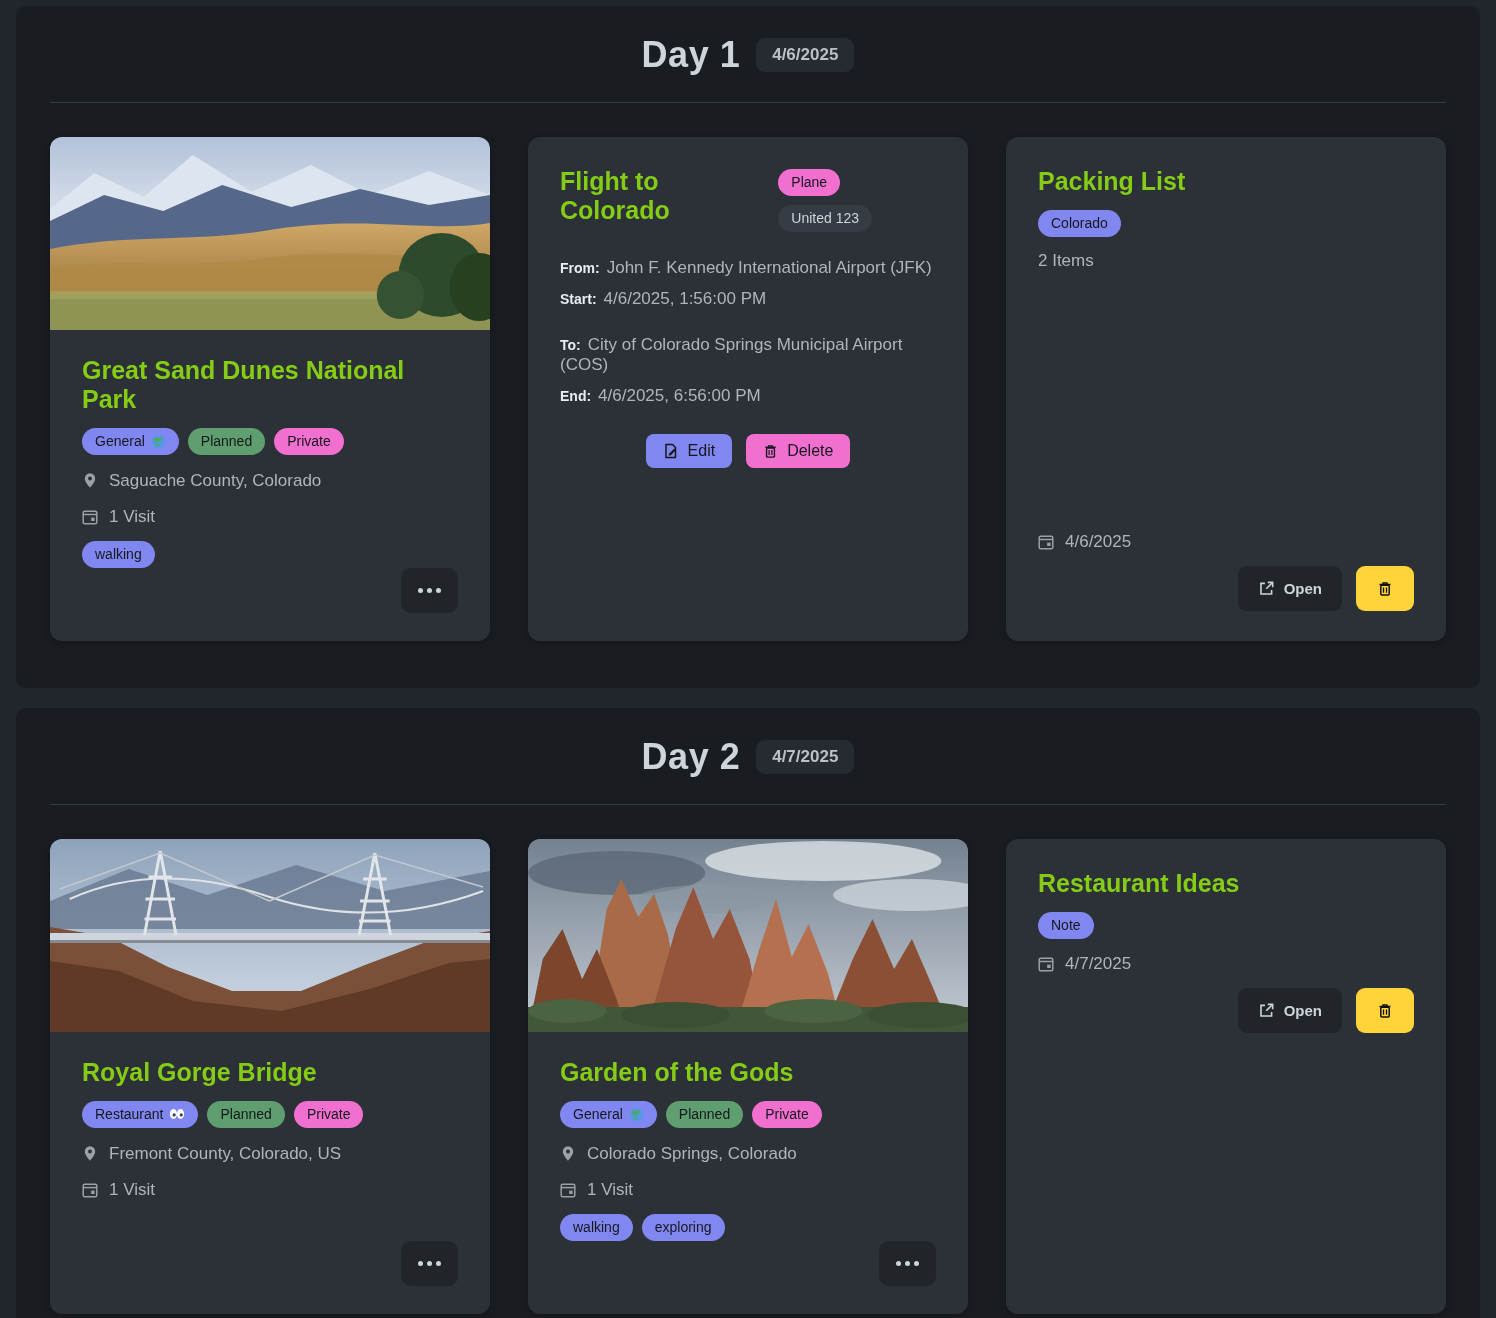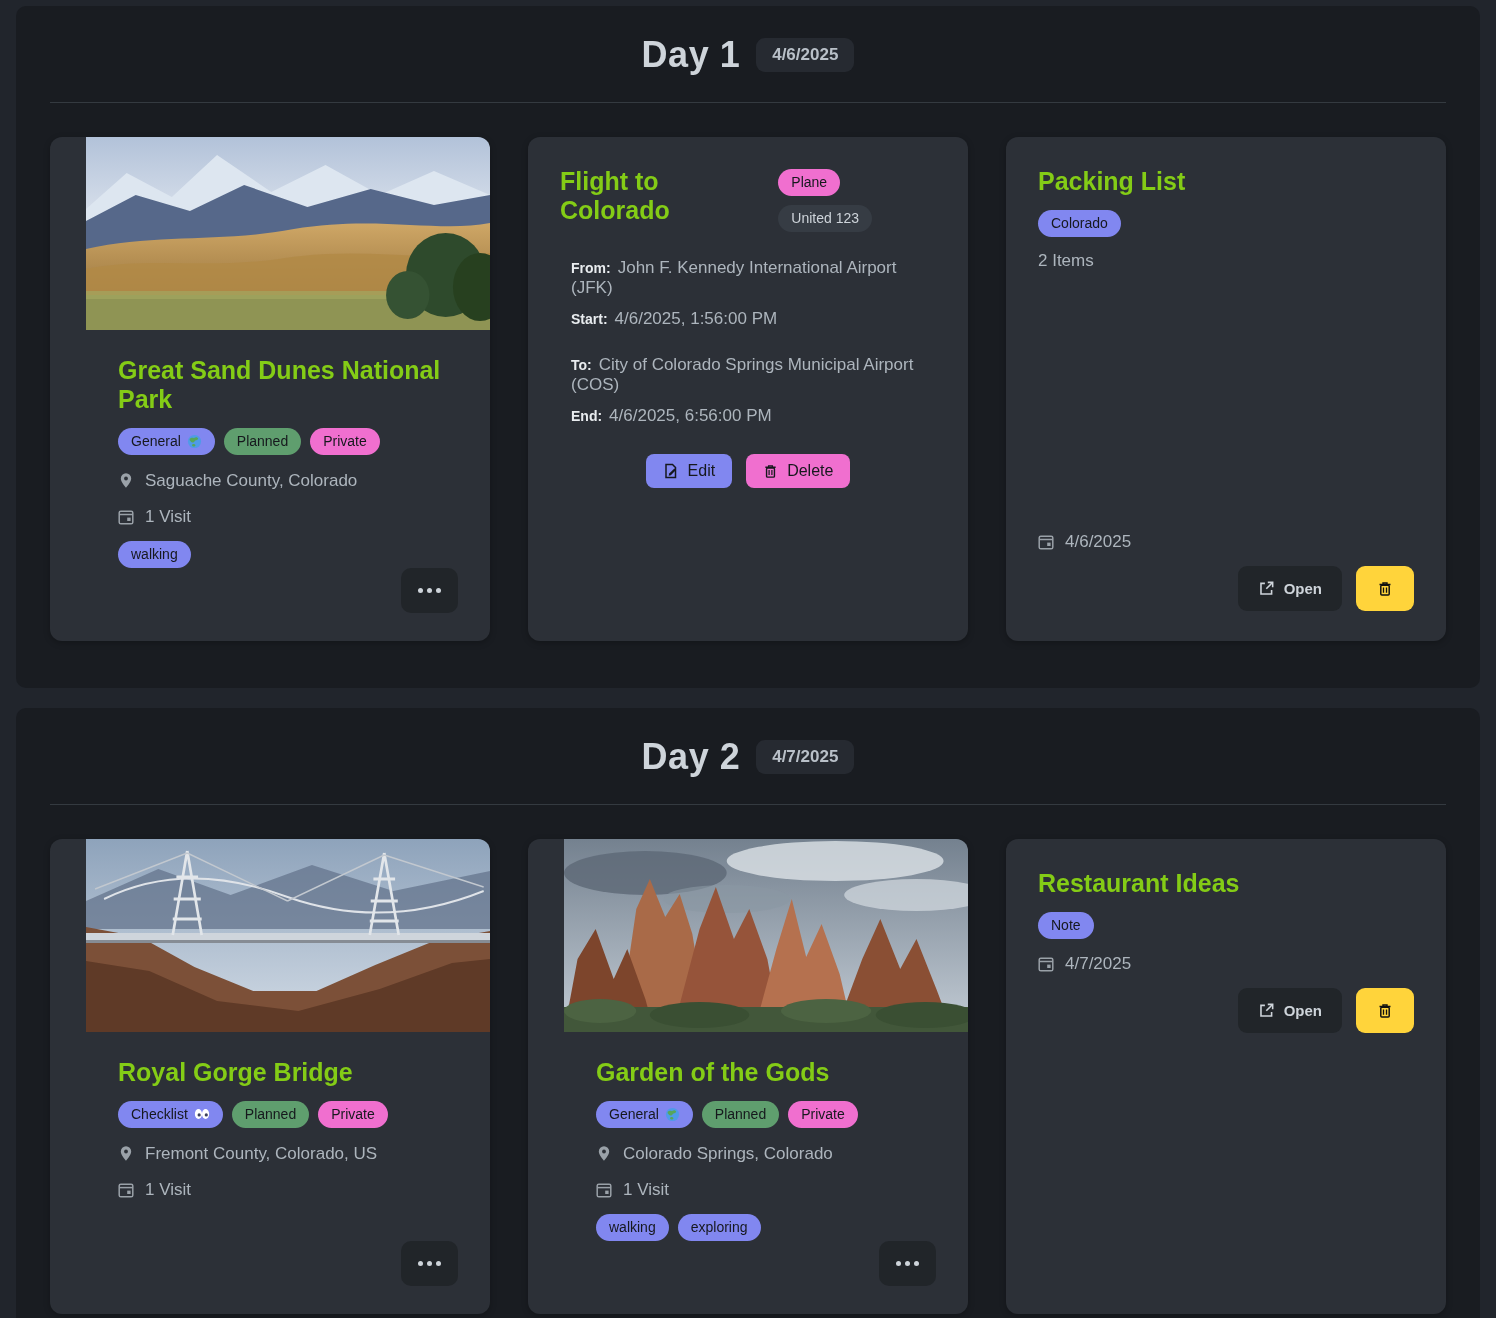--- a/index.html
+++ b/index.html
@@ -31,21 +31,20 @@
   .divider { height: 1px; background: #343a40; margin: 26px 34px 0 34px; }
 
   .cards {
     display: grid; grid-template-columns: repeat(3, 1fr); gap: 38px;
     padding: 0 34px; margin-top: 34px;
   }
   .card {
     background: #2c3037; border-radius: 12px; overflow: hidden;
     min-height: 468px; display: flex; flex-direction: column;
     box-shadow: 0 2px 6px rgba(0,0,0,.25);
-    padding-left: 36px;
   }
   .card-img { height: 193px; flex: 0 0 193px; }
   .card-img svg { display: block; width: 100%; height: 193px; }
 
   .card-body { display: flex; flex-direction: column; flex: 1; padding: 26px 32px 28px 32px; }
   .card-title { font-size: 25px; font-weight: 700; color: #84cc16; }
   .pills { display: flex; flex-wrap: wrap; gap: 9px; margin-top: 14px; align-items: center; }
   .pill {
     display: inline-flex; align-items: center; gap: 6px;
     font-size: 14px; font-weight: 500; color: #16181d;
@@ -64,21 +63,21 @@
     width: 57px; height: 45px; border: none; border-radius: 10px;
     background: #212529; cursor: pointer;
     display: flex; align-items: center; justify-content: center; gap: 4px;
   }
   .menu-btn i { width: 5px; height: 5px; border-radius: 50%; background: #ced4da; }
 
   
   .pad-card { padding: 30px 32px; }
   .flight-head { display: flex; justify-content: space-between; align-items: flex-start; gap: 12px; }
   .flight-head .pills { margin-top: 2px; text-align: center; }
-  .flight-block { margin-top: 26px; margin-left: 11px; }
+  .flight-block { margin-top: 26px; }
   .flight-line { margin-top: 11px; font-size: 17px; color: #adb5bd; }
   .flight-line:first-child { margin-top: 0; }
   .flight-line strong { font-size: 14px; font-weight: 700; color: #e9ecef; margin-right: 7px; }
   .flight-actions { display: flex; justify-content: center; gap: 14px; margin-top: 28px; }
   .btn {
     border: none; cursor: pointer; border-radius: 8px;
     display: inline-flex; align-items: center; gap: 9px;
     font-family: inherit; font-size: 16px; font-weight: 500;
   }
   .btn-edit   { background: #8187f0; color: #16181d; padding: 8px 17px; }
@@ -278,21 +277,21 @@
             </g>
             <g stroke="#c2c8cf" stroke-width="1.4" fill="none">
               <path d="M10,50 L112,14 M112,14 L223,62 M223,62 L330,16 M330,16 L440,48"></path>
             </g>
           </svg>
         </div>
         <div class="card-body">
           <h3 class="card-title">Royal Gorge Bridge</h3>
           <div class="pills">
             <span class="pill pill-purple">
-              <span>Checklist</span>
+              <span>Restaurant</span>
               <svg width="16" height="12" viewBox="0 0 18 12">
                   <ellipse cx="5" cy="6" rx="4" ry="5.6" fill="#fff"></ellipse>
                   <ellipse cx="13" cy="6" rx="4" ry="5.6" fill="#fff"></ellipse>
                   <circle cx="5.8" cy="7" r="1.8" fill="#3b3f5c"></circle>
                   <circle cx="13.8" cy="7" r="1.8" fill="#3b3f5c"></circle>
                 </svg>
             </span>
             <span class="pill pill-green">Planned</span>
             <span class="pill pill-pink">Private</span>
           </div>

